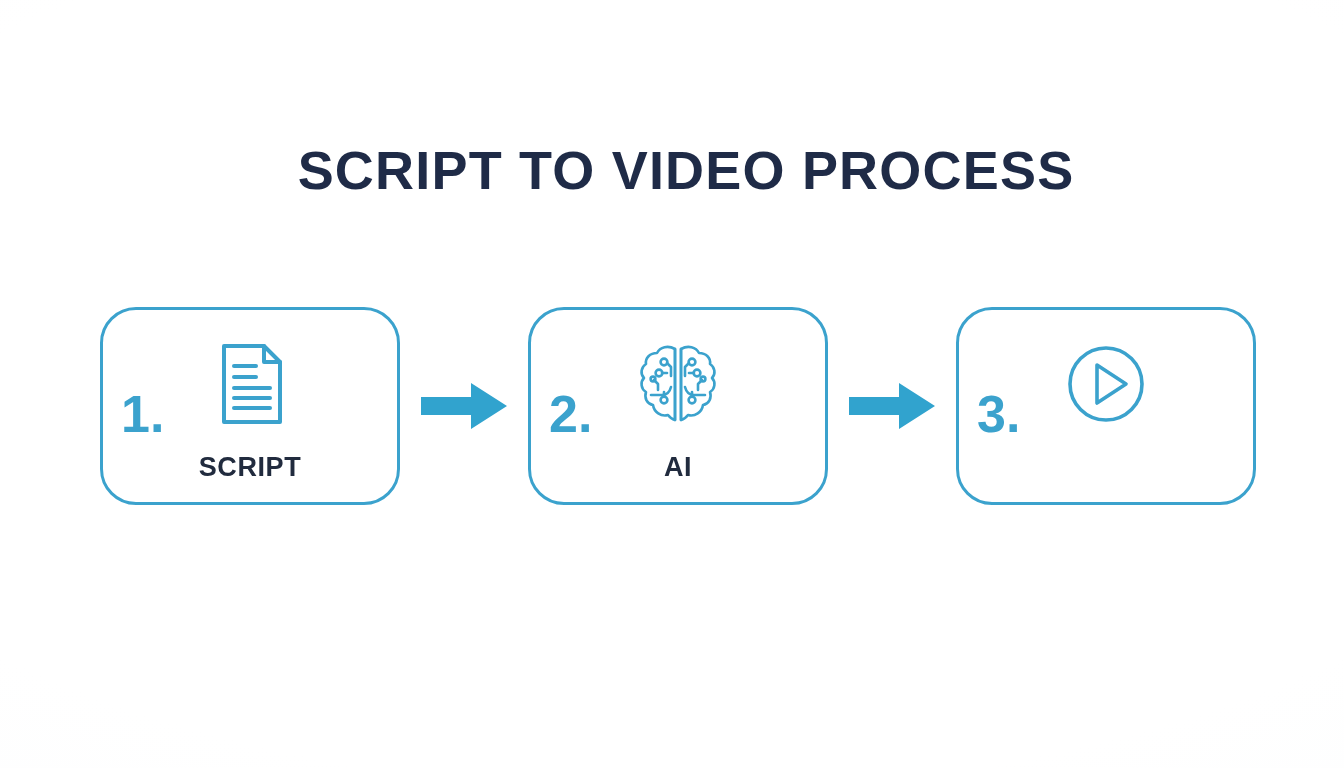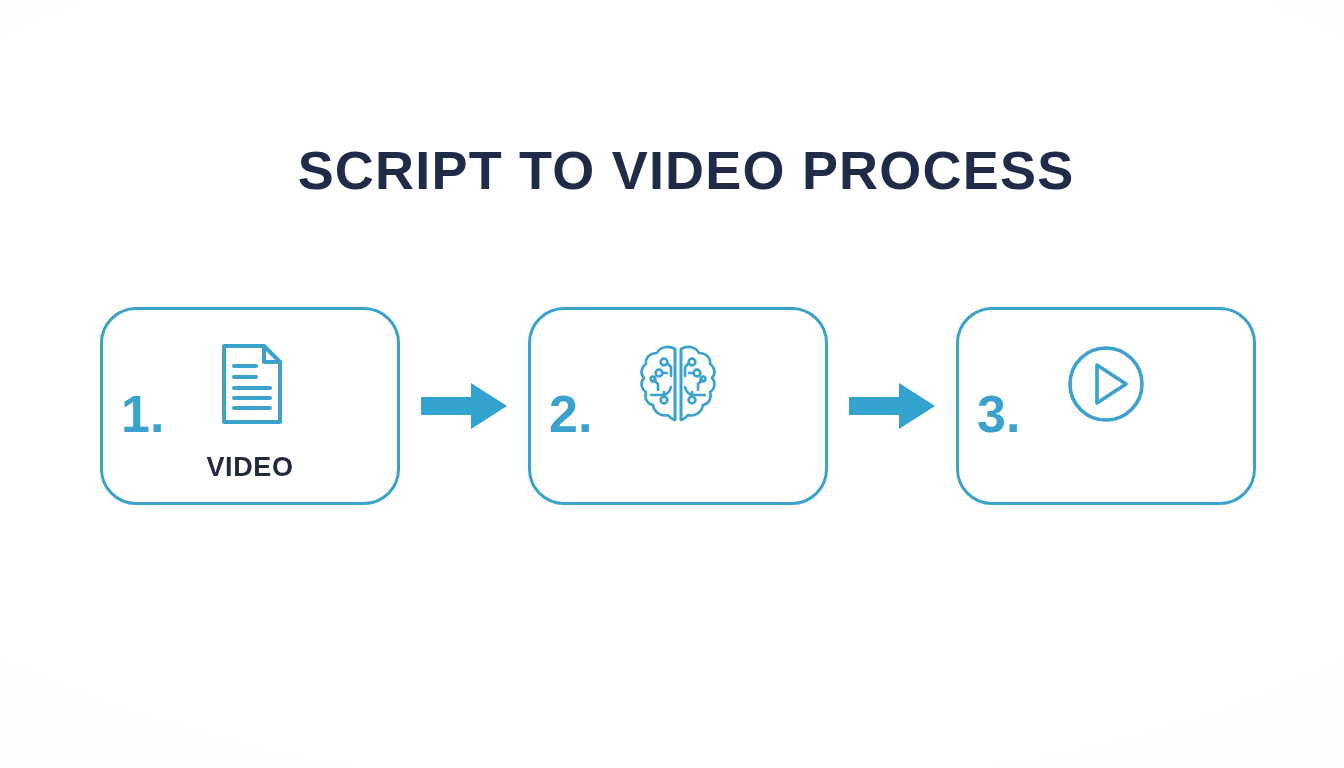--- a/index.html
+++ b/index.html
@@ -126,21 +126,21 @@
         <path d="M58 6 V22 H74" fill="none" stroke="#3ba2cd" stroke-width="4" stroke-linejoin="round" stroke-linecap="round"></path>
         <g stroke="#3ba2cd" stroke-width="4" stroke-linecap="round">
           <line x1="28" y1="26" x2="50" y2="26"></line>
           <line x1="28" y1="37" x2="50" y2="37"></line>
           <line x1="28" y1="48" x2="64" y2="48"></line>
           <line x1="28" y1="58" x2="64" y2="58"></line>
           <line x1="28" y1="68" x2="64" y2="68"></line>
         </g>
       </svg>
     </div>
-    <div class="card-label">VIDEO</div>
+    <div class="card-label">SCRIPT</div>
   </div>
 
   <svg class="arrow" viewBox="0 0 86 52">
     <path d="M0 17 H50 V3 L86 26 L50 49 V35 H0 Z" fill="#31a3ce"></path>
   </svg>
 
   <div class="card">
     <div class="card-body">
       <div class="step-number">2.</div>
       <svg class="card-icon" viewBox="0 0 88 88">
@@ -184,20 +184,21 @@
           <path d="M68 40 L64 44 L64 50"></path>
           <circle cx="69" cy="39" r="2.4"></circle>
           <path d="M71 55 L60 55 C55 55 52 51 51 47"></path>
           <path d="M58 56.6 L58 52"></path>
 
           <line x1="41" y1="9" x2="41" y2="80"></line>
           <line x1="47" y1="9" x2="47" y2="80"></line>
         </g>
       </svg>
     </div>
+    <div class="card-label">AI</div>
   </div>
 
   <svg class="arrow" viewBox="0 0 86 52">
     <path d="M0 17 H50 V3 L86 26 L50 49 V35 H0 Z" fill="#31a3ce"></path>
   </svg>
 
   <div class="card">
     <div class="card-body">
       <div class="step-number">3.</div>
       <svg class="card-icon" viewBox="0 0 88 88">

